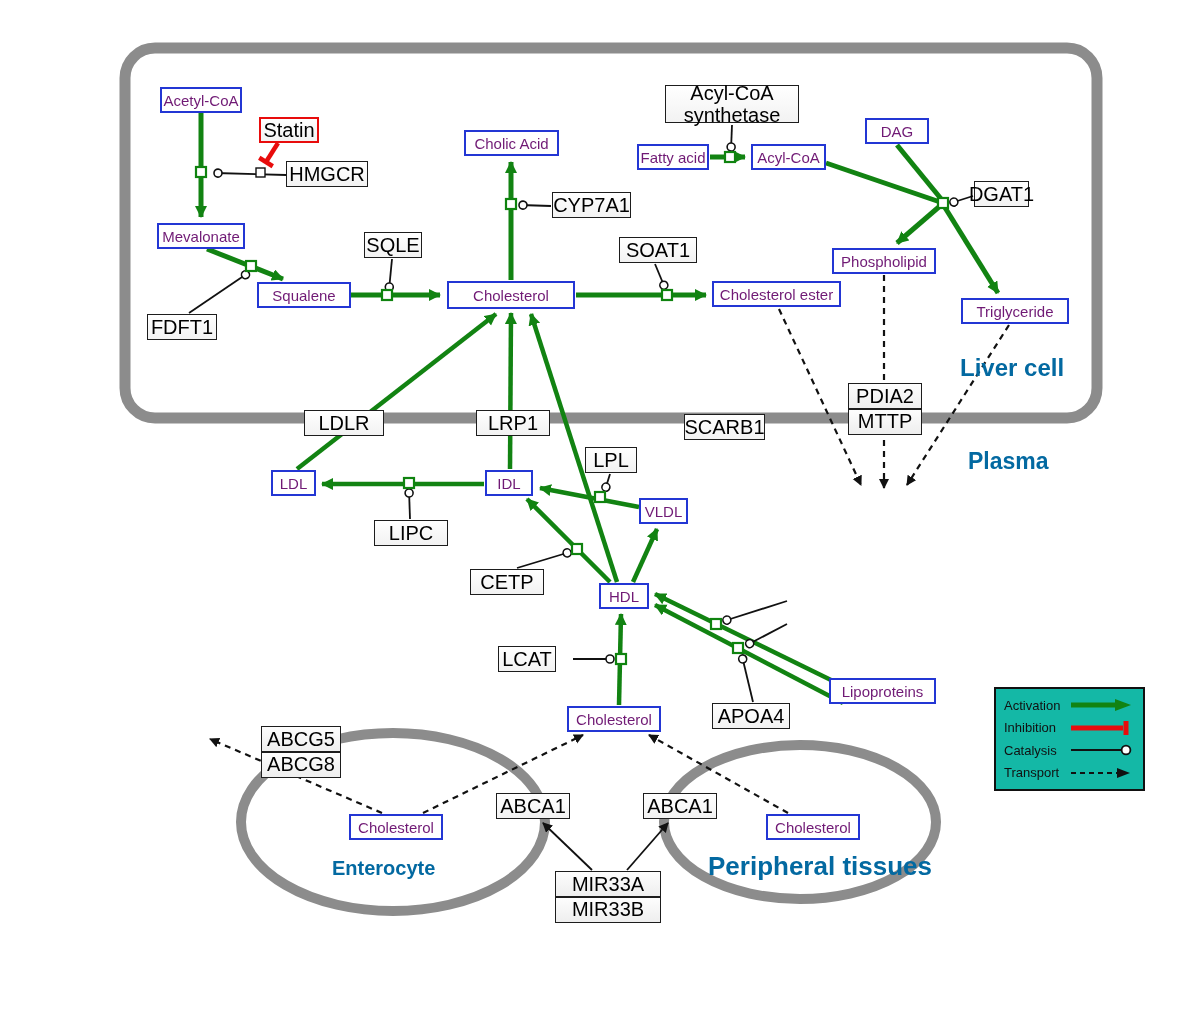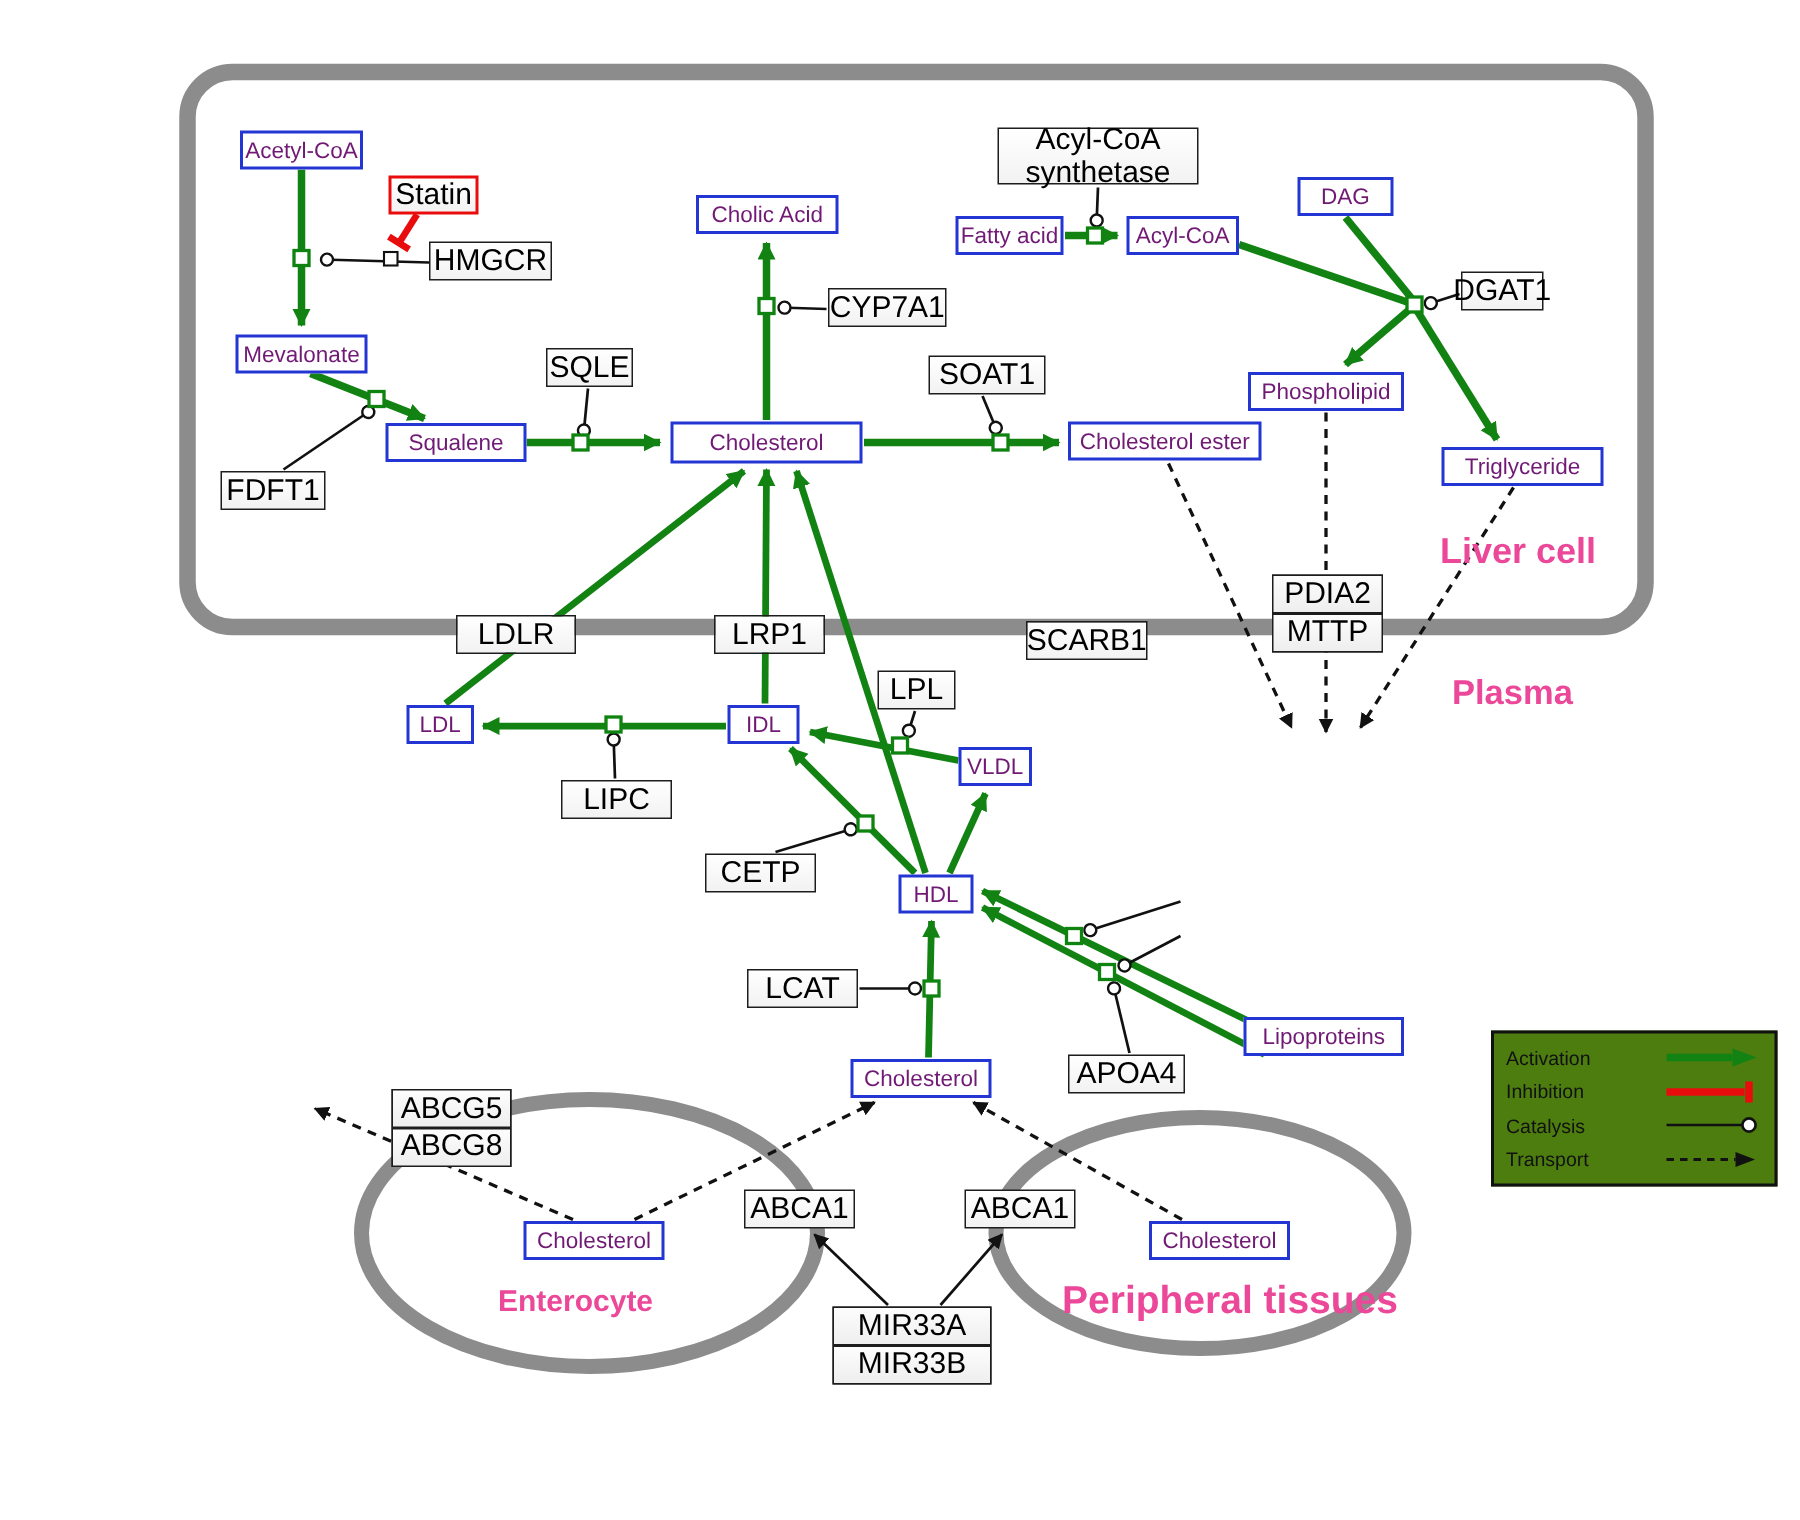--- a/index.html
+++ b/index.html
@@ -10,23 +10,23 @@
        background:#fff;border:2.4px solid #2336d4;font-size:15px;color:#701a75;text-align:right}
   .enz{position:absolute;z-index:2;display:flex;align-items:center;justify-content:center;
        background:linear-gradient(180deg,#ffffff 0%,#f2f2f2 100%);border:1.6px solid #1d1d1d;
        font-size:20px;color:#000;text-align:center;line-height:1.12;padding:1px 2px}
   .enz.red{border:2.4px solid #e80c0c}
   .stack{position:absolute;z-index:2;display:grid;gap:1.6px;background:#1d1d1d;border:1.6px solid #1d1d1d}
   .stack .cell,.apo .cell{background:linear-gradient(180deg,#fdfdfd 0%,#eeeeee 100%);
        display:flex;align-items:center;justify-content:center;font-size:20px;color:#000}
   .apo{position:absolute;z-index:2;display:grid;grid-template-columns:1fr 1fr;gap:1.6px;
        background:#1d1d1d;border:1.6px solid #1d1d1d}
-  .clabel{position:absolute;z-index:2;font-weight:bold;color:#ec4899;white-space:nowrap}
-  .legend{position:absolute;z-index:2;left:994px;top:687px;width:191px;height:104px;
-       border:2.2px solid #111;background:#4d7c0f;padding:5px 8px;display:flex;flex-direction:column;justify-content:space-between}
+  .clabel{position:absolute;z-index:2;font-weight:bold;color:#0369a1;white-space:nowrap}
+  .legend{position:absolute;z-index:2;left:994px;top:687px;width:151px;height:104px;
+       border:2.2px solid #111;background:#14b8a6;padding:5px 8px;display:flex;flex-direction:column;justify-content:space-between}
   .lrow{display:flex;align-items:center;justify-content:space-between;height:22px}
   .lrow span{font-size:13px;color:#111}
 </style>
 </head>
 <body>
 
 <div id="canvas">
 
   <svg class="layer" width="1200" height="1013" viewBox="0 0 1200 1013">
     <defs>
@@ -157,21 +157,21 @@
   <div class="enz" style="left:552px;top:192px;width:79px;height:26px">CYP7A1</div>
   <div class="enz" style="left:619px;top:237px;width:78px;height:26px">SOAT1</div>
   <div class="enz" style="left:665px;top:85px;width:134px;height:38px">Acyl-CoA synthetase</div>
   <div class="enz" style="left:974px;top:181px;width:55px;height:26px">DGAT1</div>
   <div class="enz" style="left:684px;top:414px;width:81px;height:26px">SCARB1</div>
   <div class="enz" style="left:304px;top:410px;width:80px;height:26px">LDLR</div>
   <div class="enz" style="left:476px;top:410px;width:74px;height:26px">LRP1</div>
   <div class="enz" style="left:585px;top:447px;width:52px;height:26px">LPL</div>
   <div class="enz" style="left:374px;top:520px;width:74px;height:26px">LIPC</div>
   <div class="enz" style="left:470px;top:569px;width:74px;height:26px">CETP</div>
-  <div class="enz" style="left:498px;top:646px;width:74px;height:26px">LCAT</div>
+  <div class="enz" style="left:498px;top:646px;width:58px;height:26px">LCAT</div>
   <div class="enz" style="left:712px;top:703px;width:78px;height:26px">APOA4</div>
   <div class="enz" style="left:496px;top:793px;width:74px;height:26px">ABCA1</div>
   <div class="enz" style="left:643px;top:793px;width:74px;height:26px">ABCA1</div>
 
   <div class="stack" style="left:848px;top:383px;width:74px;height:52px;grid-template-rows:1fr 1fr">
     <div class="cell">PDIA2</div>
     <div class="cell">MTTP</div>
   </div>
   <div class="stack" style="left:261px;top:726px;width:80px;height:52px;grid-template-rows:1fr 1fr">
     <div class="cell">ABCG5</div>

